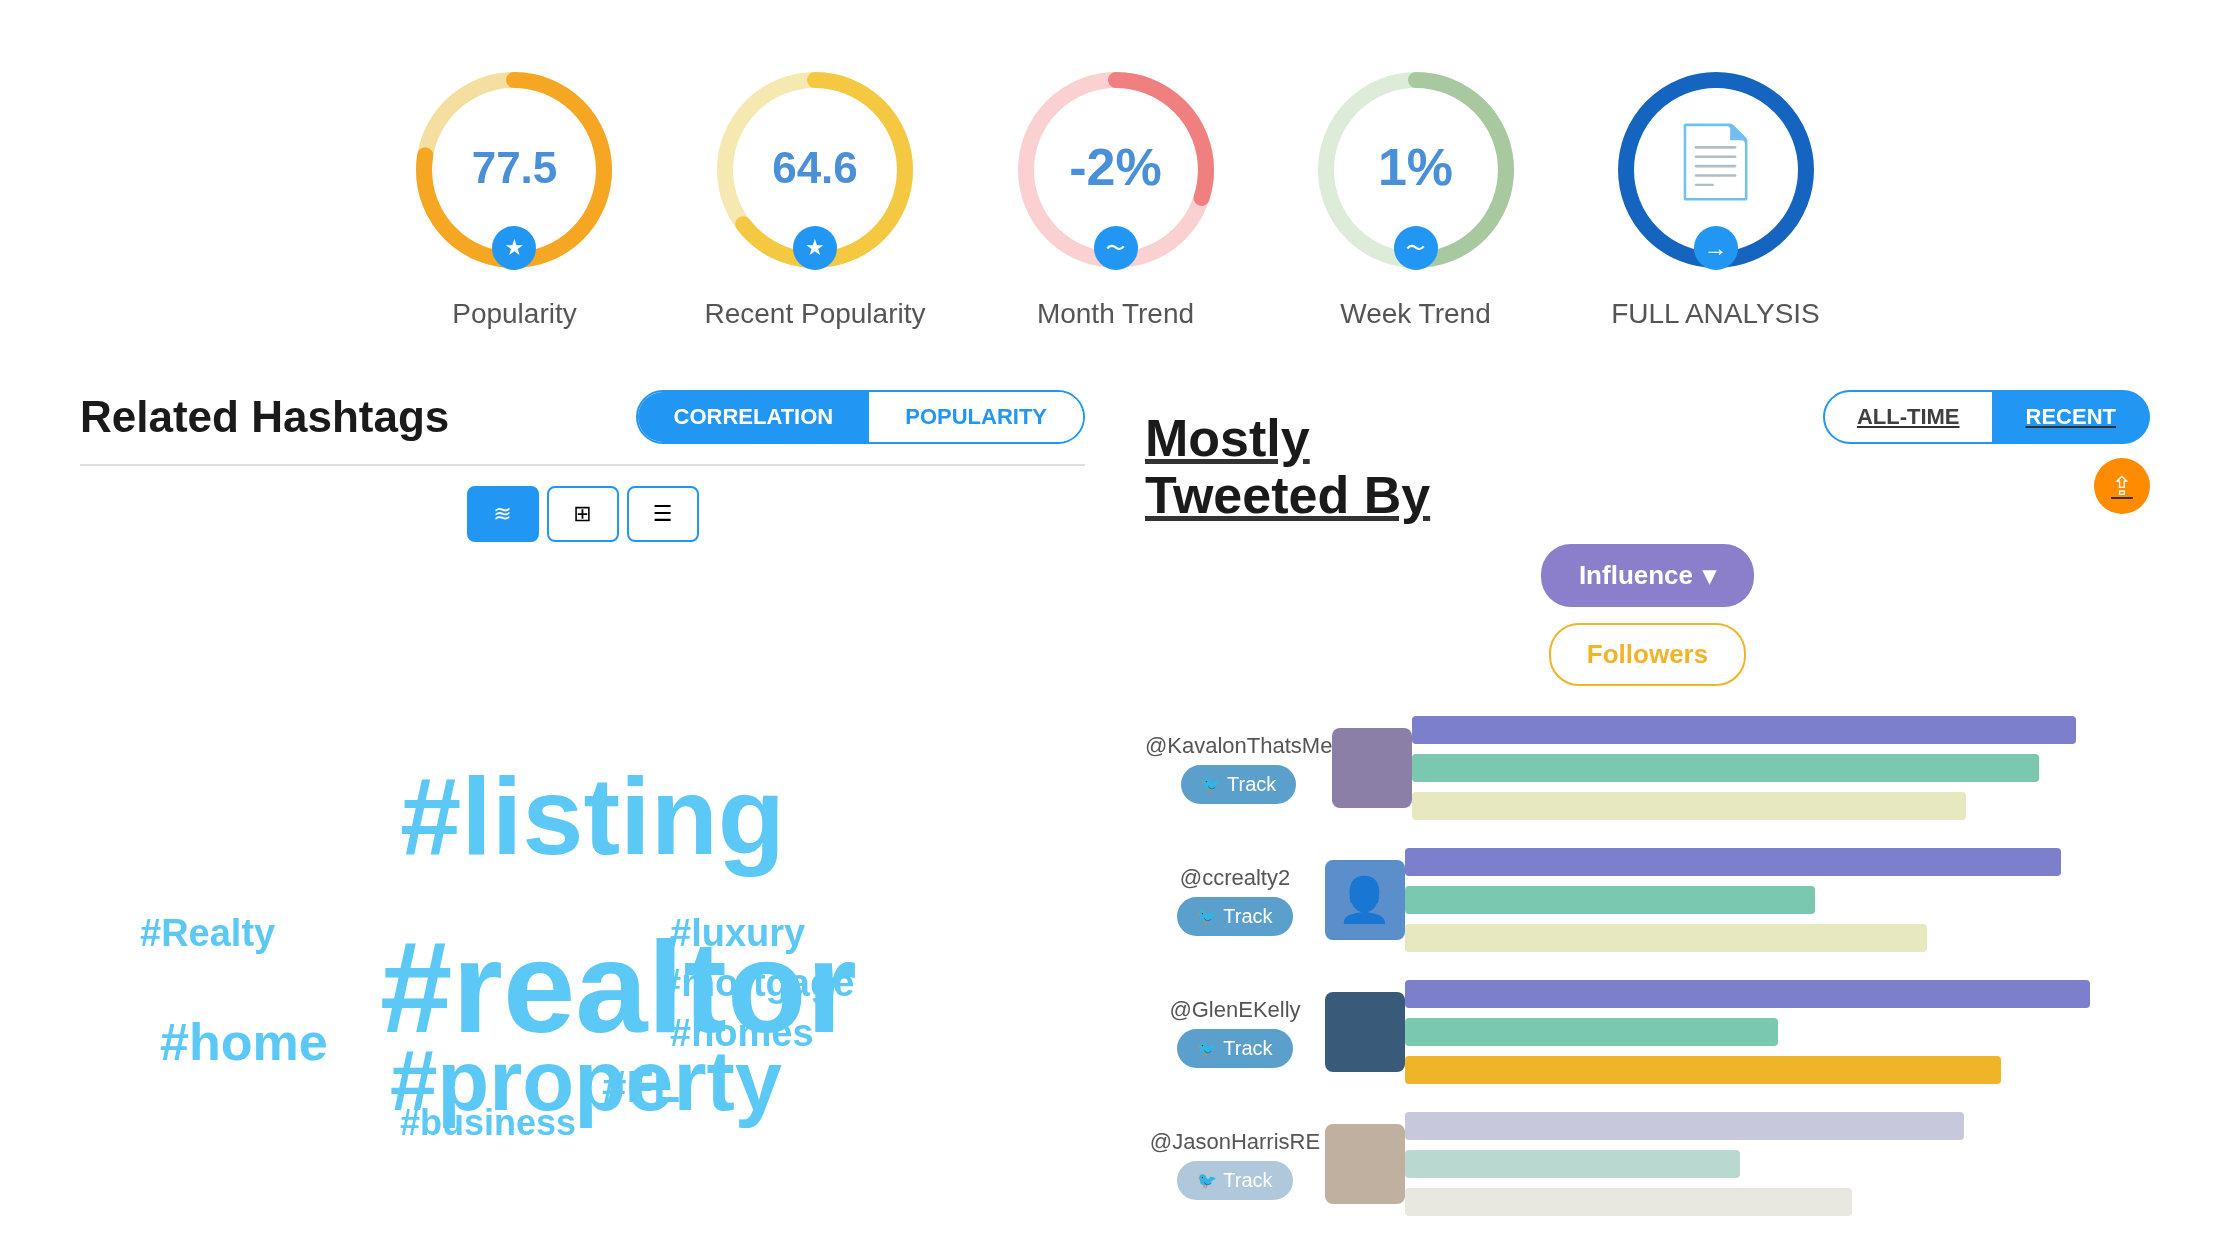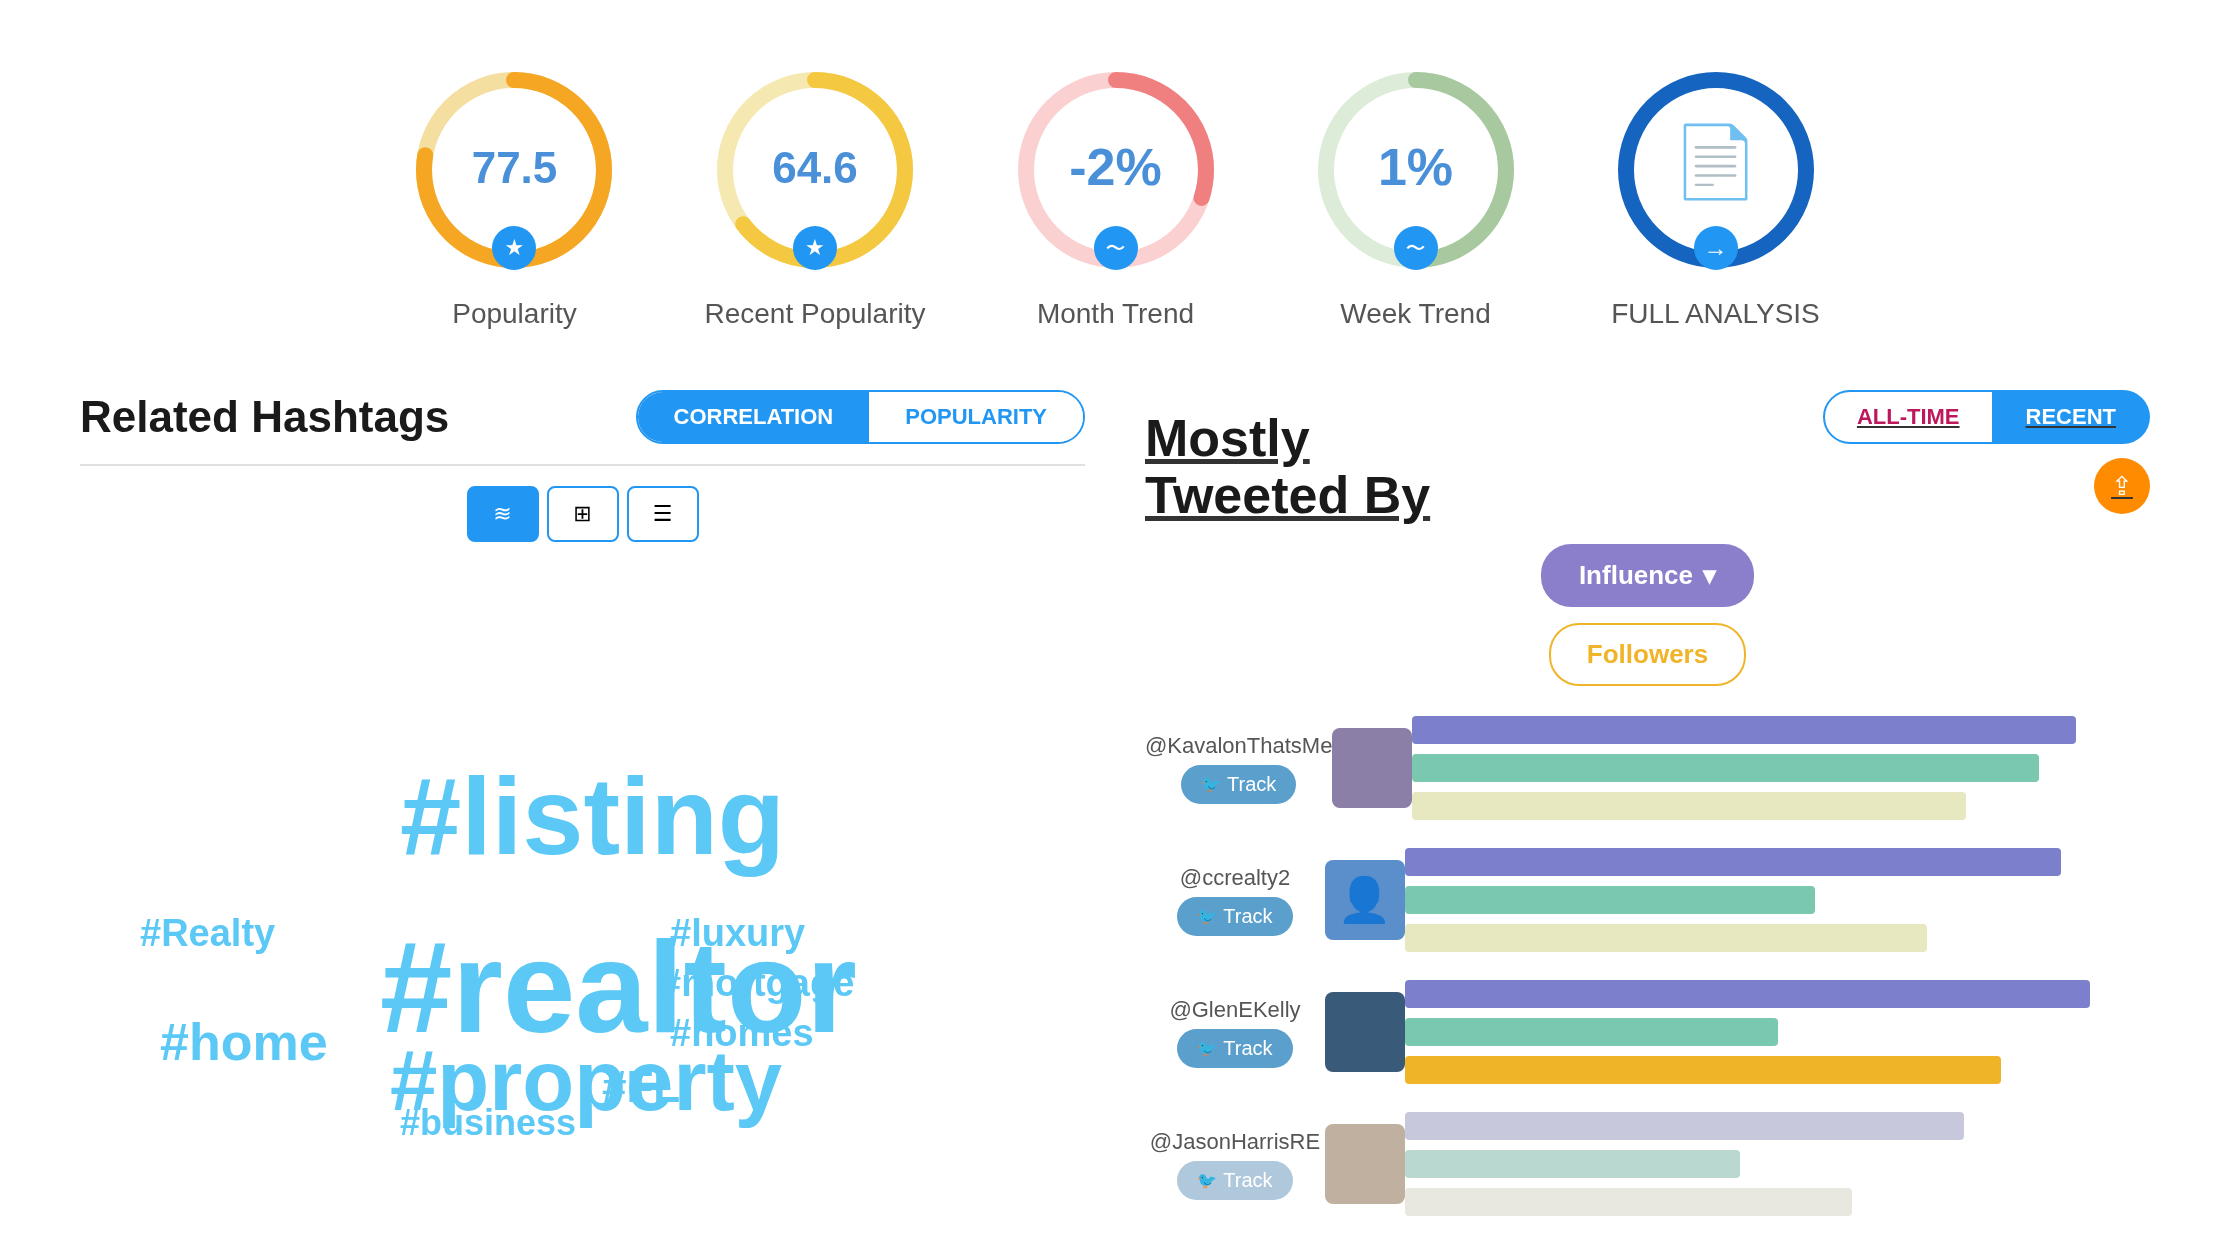--- a/index.html
+++ b/index.html
@@ -178,21 +178,21 @@
       gap: 0;
     }
 
     .time-tab {
       padding: 12px 32px;
       font-size: 22px;
       font-weight: 700;
       cursor: pointer;
       border: 2px solid #2196f3;
       background: #fff;
-      color: #be185d;
+      color: #404040;
     }
 
     .time-tab.active {
       background: #2196f3;
       color: #fff;
     }
 
     .time-tab:first-child { border-radius: 30px 0 0 30px; }
     .time-tab:last-child { border-radius: 0 30px 30px 0; border-left: none; }
 

